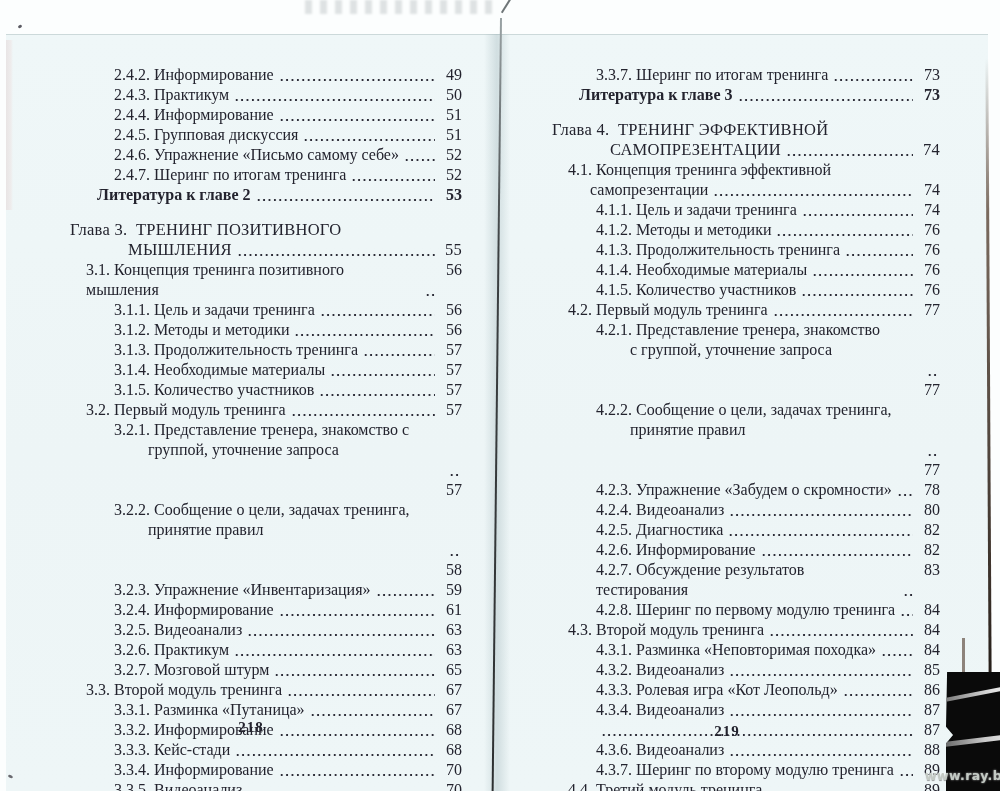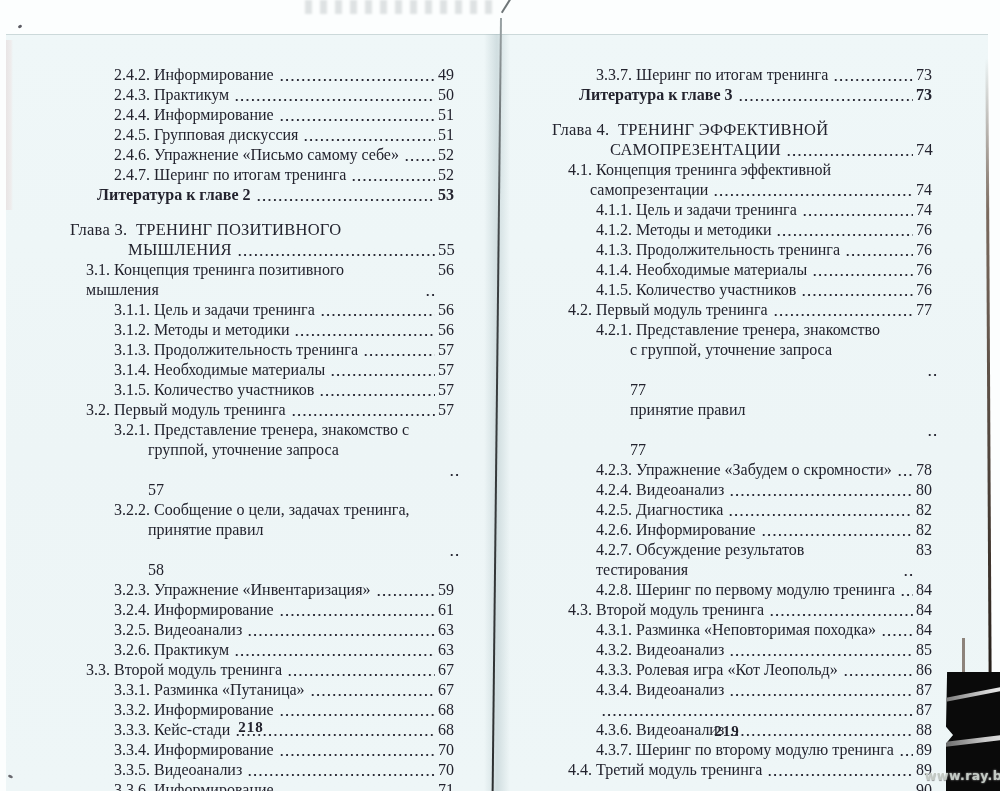--- a/index.html
+++ b/index.html
@@ -75,21 +75,21 @@
   .toc-col { position:absolute; top:65px; }
   .toc-col-left  { left:70px;  width:392px; }
   .toc-col-right { left:552px; width:388px; }
   .toc-line { display:flex; line-height:20px; font-size:16px; }
   .toc-line .txt { white-space:pre-wrap; }
   .leader {
     flex:1 1 auto; min-width:10px; margin:0 3px 0 5px; height:20px; align-self:flex-end;
     background-image:radial-gradient(circle, #2d2d38 1.12px, rgba(0,0,0,0) 1.45px);
     background-size:5.4px 20px; background-position:left bottom -4.5px; background-repeat:repeat-x;
   }
-  .pgnum { min-width:24px; text-align:left; }
+  .pgnum { min-width:24px; text-align:right; }
   .lv-chapter { padding-left:0; font-size:16.5px; letter-spacing:.25px; }
   .lv-chapter.wrap { padding-left:58px; }
   .lv-sec { padding-left:16px; }
   .lv-sec.wrap { padding-left:38px; }
   .lv-lit { padding-left:27px;font-weight:bold; }
   .lv-sub { padding-left:44px; }
   .lv-sub.wrap { padding-left:78px;flex-direction:column; }
   .gap { margin-top:15px; }
   .folio {
     position:absolute; width:330px; text-align:center;
@@ -215,20 +215,25 @@
       <div class="toc-line lv-sub">
         <span class="txt">3.2.5. Видеоанализ</span>
         <span class="leader"></span>
         <span class="pgnum">63</span>
       </div>
       <div class="toc-line lv-sub">
         <span class="txt">3.2.6. Практикум</span>
         <span class="leader"></span>
         <span class="pgnum">63</span>
       </div>
+      <div class="toc-line lv-sub">
+        <span class="txt">3.2.7. Мозговой штурм</span>
+        <span class="leader"></span>
+        <span class="pgnum">65</span>
+      </div>
       <div class="toc-line lv-sec">
         <span class="txt">3.3. Второй модуль тренинга</span>
         <span class="leader"></span>
         <span class="pgnum">67</span>
       </div>
       <div class="toc-line lv-sub">
         <span class="txt">3.3.1. Разминка «Путаница»</span>
         <span class="leader"></span>
         <span class="pgnum">67</span>
       </div>
@@ -315,20 +320,23 @@
         <span class="leader"></span>
         <span class="pgnum">77</span>
       </div>
       <div class="toc-line lv-sub">
         <span class="txt">4.2.1. Представление тренера, знакомство</span>
       </div>
       <div class="toc-line lv-sub wrap">
         <span class="txt">с группой, уточнение запроса</span>
         <span class="leader"></span>
         <span class="pgnum">77</span>
+      </div>
+      <div class="toc-line lv-sub">
+        <span class="txt">4.2.2. Сообщение о цели, задачах тренинга,</span>
       </div>
       <div class="toc-line lv-sub wrap">
         <span class="txt">принятие правил</span>
         <span class="leader"></span>
         <span class="pgnum">77</span>
       </div>
       <div class="toc-line lv-sub">
         <span class="txt">4.2.3. Упражнение «Забудем о скромности»</span>
         <span class="leader"></span>
         <span class="pgnum">78</span>

